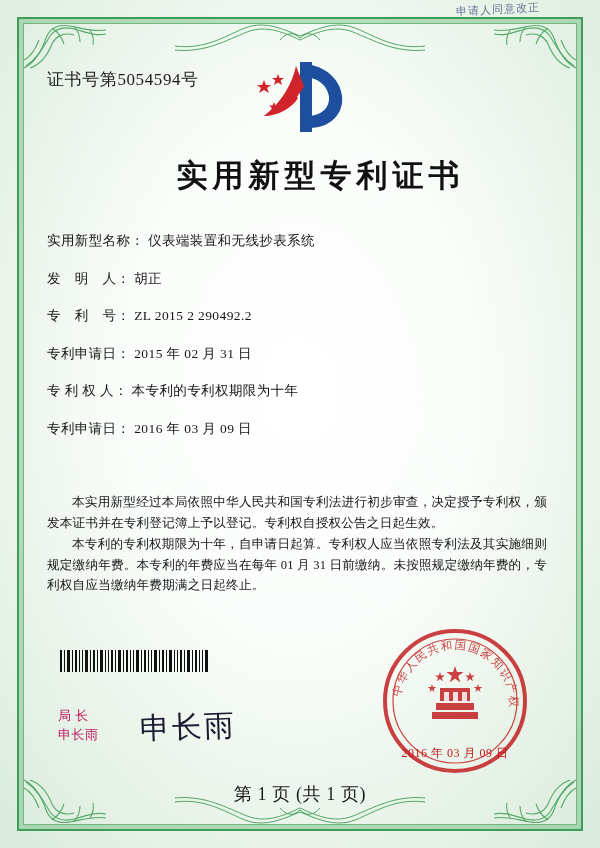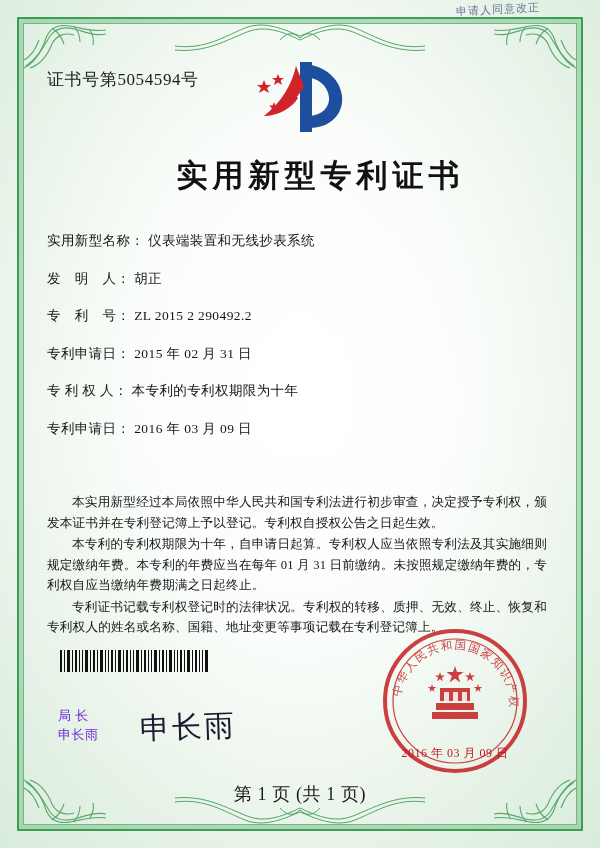--- a/index.html
+++ b/index.html
@@ -169,21 +169,21 @@
     left: 60px; bottom: 176px;
     width: 148px; height: 22px;
   }
 
   
   .sig-label {
     position: absolute;
     left: 58px; bottom: 104px;
     font-size: 13px;
     line-height: 19px;
-    color: #6d28d9;
+    color: #be185d;
     letter-spacing: 0.5px;
   }
   .sig-hand {
     position: absolute;
     left: 140px; bottom: 100px;
     font-size: 30px;
     color: #1a1a30;
     font-family: "DejaVu Serif", serif;
     letter-spacing: 2px;
     transform: rotate(-2deg);
@@ -345,21 +345,20 @@
     </div>
     <div class="field-row">
       <span class="field-label">专利申请日：</span>
       <span class="field-value">2016 年 03 月 09 日</span>
     </div>
   </div>
 
   <div class="body">
     <p>本实用新型经过本局依照中华人民共和国专利法进行初步审查，决定授予专利权，颁发本证书并在专利登记簿上予以登记。专利权自授权公告之日起生效。</p>
     <p>本专利的专利权期限为十年，自申请日起算。专利权人应当依照专利法及其实施细则规定缴纳年费。本专利的年费应当在每年 01 月 31 日前缴纳。未按照规定缴纳年费的，专利权自应当缴纳年费期满之日起终止。</p>
-    <p>专利证书记载专利权登记时的法律状况。专利权的转移、质押、无效、终止、恢复和专利权人的姓名或名称、国籍、地址变更等事项记载在专利登记簿上。</p>
   </div>
 
   <div class="barcode">
     <svg viewBox="0 0 148 22" width="148" height="22" aria-hidden="true" preserveAspectRatio="none">
       <g fill="#111">
         <rect x="0" y="0" width="2" height="22"></rect>
           <rect x="4" y="0" width="1" height="22"></rect>
         <rect x="7" y="0" width="3" height="22"></rect>
           <rect x="12" y="0" width="1" height="22"></rect>
         <rect x="15" y="0" width="2" height="22"></rect>

